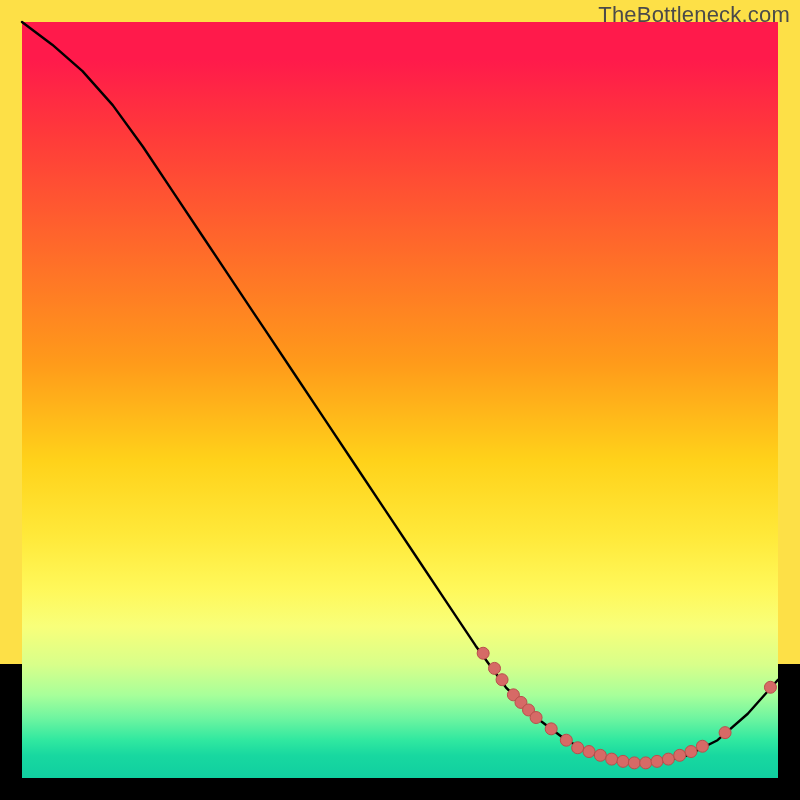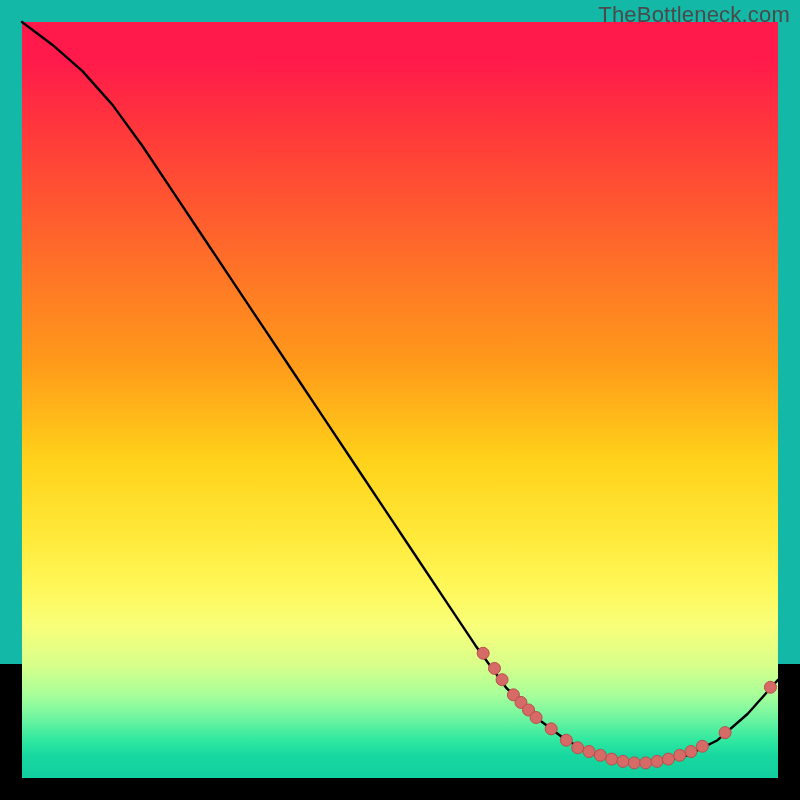--- a/index.html
+++ b/index.html
@@ -8,21 +8,21 @@
     width: 800px;
     height: 800px;
     background: #000;
     overflow: hidden;
     font-family: Arial, Helvetica, sans-serif;
   }
   .stage {
     position: relative;
     width: 800px;
     height: 664px;
-    background: #14b8a6;
+    background: #fde047;
     text-decoration: underline;
   }
   .plot-bg {
     position: absolute;
     left: 22px;
     top: 22px;
     width: 756px;
     height: 756px;
     
     background: linear-gradient(

